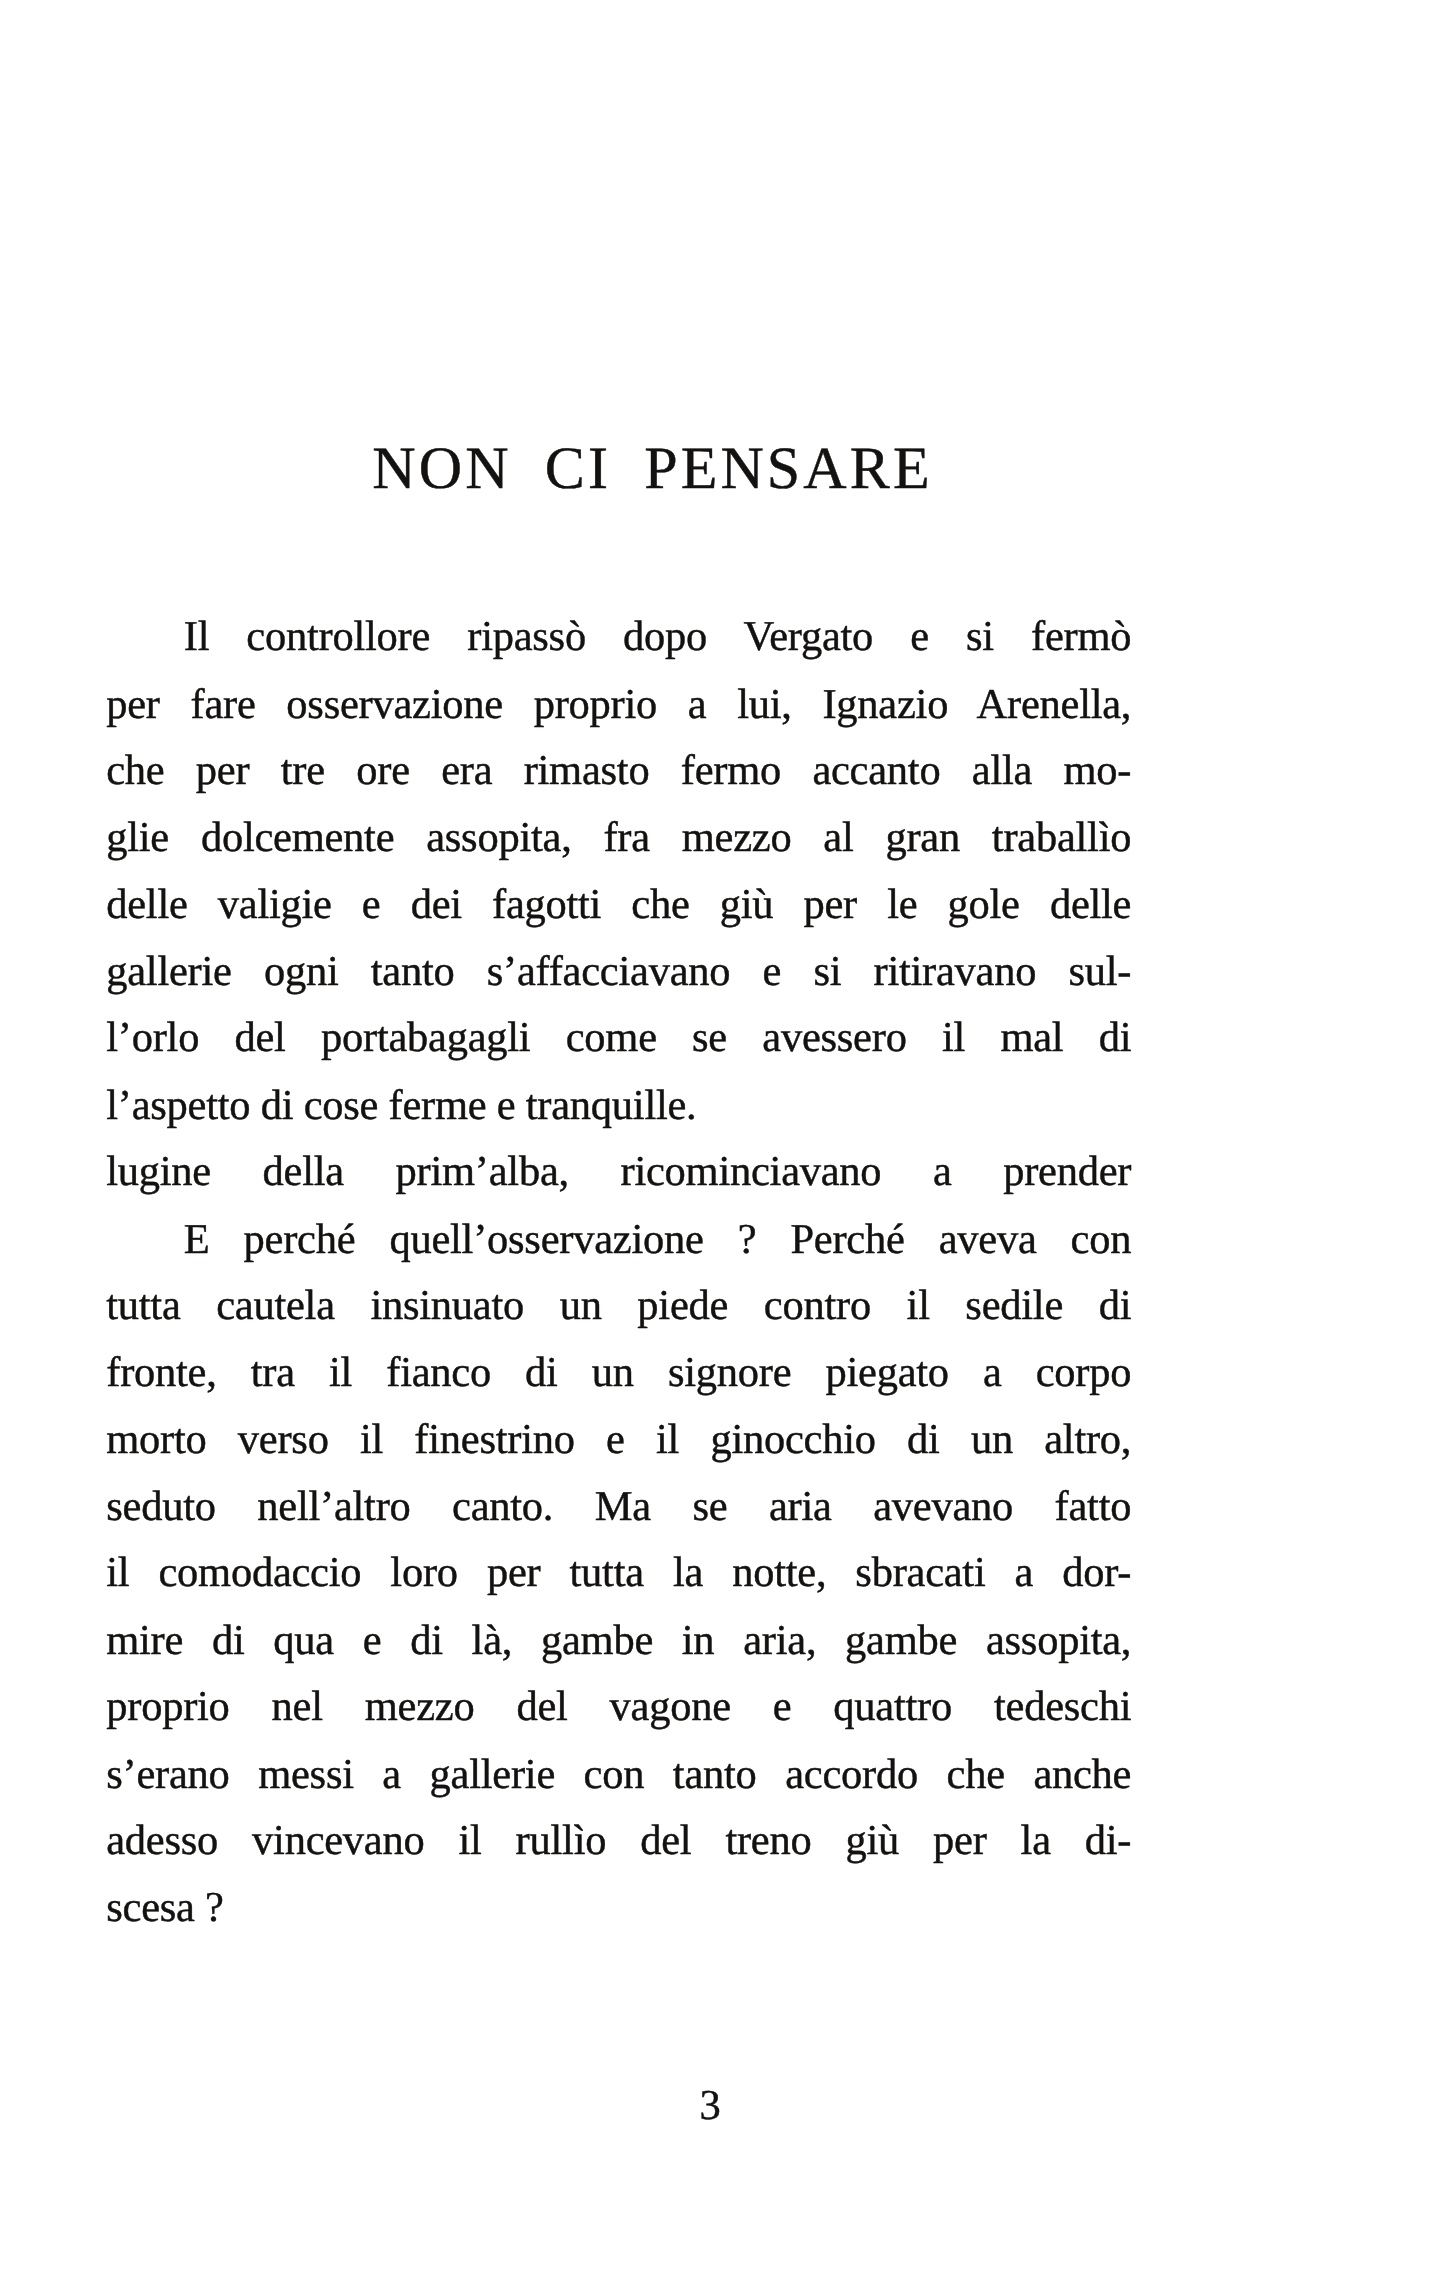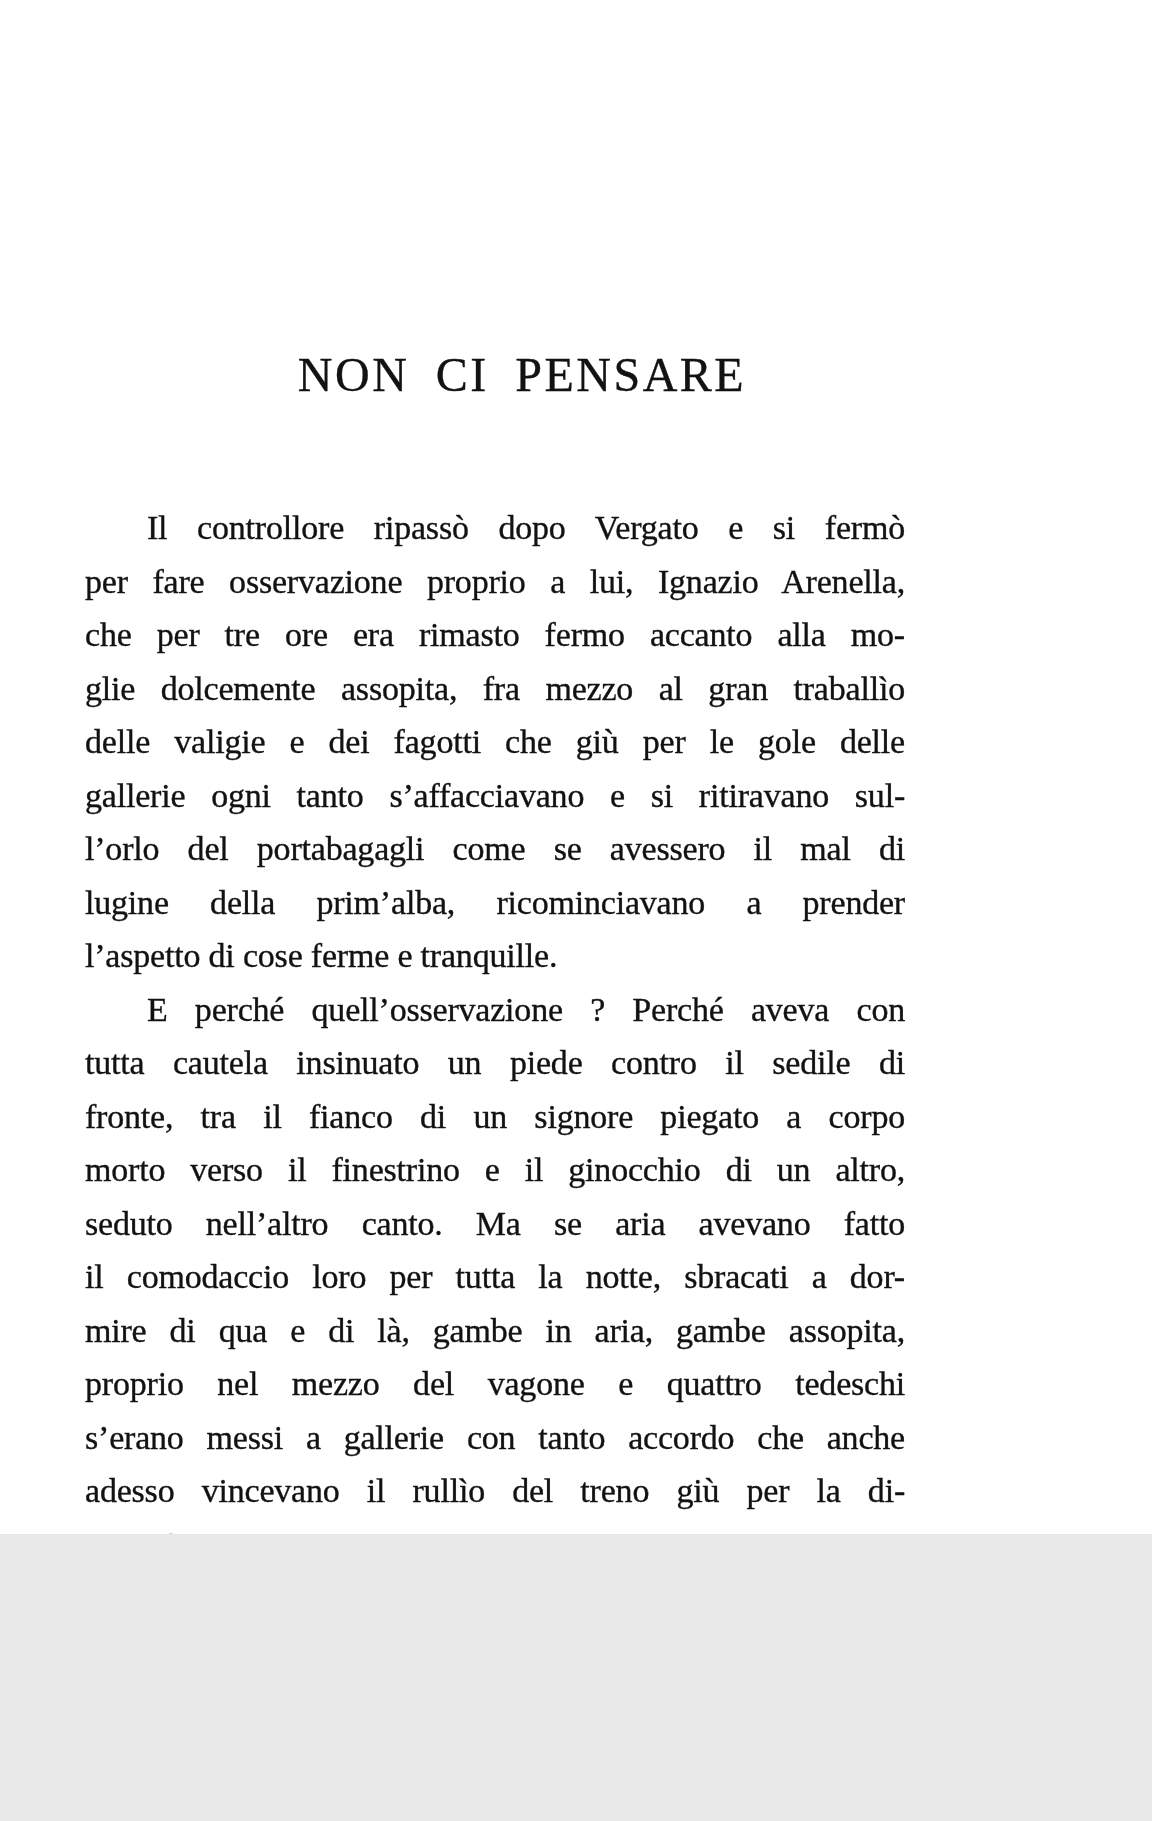--- a/index.html
+++ b/index.html
@@ -3,21 +3,21 @@
 <meta charset="utf-8">
 <style>
   html, body {
     margin: 0;
     padding: 0;
     background: #e8e8e8;
   }
   .page {
     position: relative;
     width: 1152px;
-    height: 1534px;
+    height: 1821px;
     background: #ffffff;
     color: #141210;
     font-family: "Liberation Serif", "DejaVu Serif", serif;
     overflow: hidden;
     -webkit-text-stroke: 0.35px #141210;
   }
   .title {
     position: absolute;
     top: 319px;
     left: 85px;
@@ -25,21 +25,21 @@
     text-align: center;
     font-size: 48px;
     line-height: 1;
     font-weight: 400;
     letter-spacing: 2.5px;
     word-spacing: 12px;
     white-space: nowrap;
   }
   .body-text {
     position: absolute;
-    top: 501px;
+    top: 483px;
     left: 85px;
     width: 820px;
     font-size: 34px;
     line-height: 53.5px;
     letter-spacing: -0.2px;
   }
   .paragraph {
     margin: 0;
   }
   .line {
@@ -70,22 +70,22 @@
 
   <div class="body-text">
       <div class="paragraph">
         <div class="line indent">Il controllore ripassò dopo Vergato e si fermò</div>
         <div class="line">per fare osservazione proprio a lui, Ignazio Arenella,</div>
         <div class="line">che per tre ore era rimasto fermo accanto alla mo-</div>
         <div class="line">glie dolcemente assopita, fra mezzo al gran traballìo</div>
         <div class="line">delle valigie e dei fagotti che giù per le gole delle</div>
         <div class="line">gallerie ogni tanto s’affacciavano e si ritiravano sul-</div>
         <div class="line">l’orlo del portabagagli come se avessero il mal di</div>
+        <div class="line endline">l’aspetto di cose ferme e tranquille.</div>
         <div class="line">lugine della prim’alba, ricominciavano a prender</div>
-        <div class="line endline">l’aspetto di cose ferme e tranquille.</div>
       </div>
       <div class="paragraph">
         <div class="line indent">E perché quell’osservazione ? Perché aveva con</div>
         <div class="line">tutta cautela insinuato un piede contro il sedile di</div>
         <div class="line">fronte, tra il fianco di un signore piegato a corpo</div>
         <div class="line">morto verso il finestrino e il ginocchio di un altro,</div>
         <div class="line">seduto nell’altro canto. Ma se aria avevano fatto</div>
         <div class="line">il comodaccio loro per tutta la notte, sbracati a dor-</div>
         <div class="line">mire di qua e di là, gambe in aria, gambe assopita,</div>
         <div class="line">proprio nel mezzo del vagone e quattro tedeschi</div>

